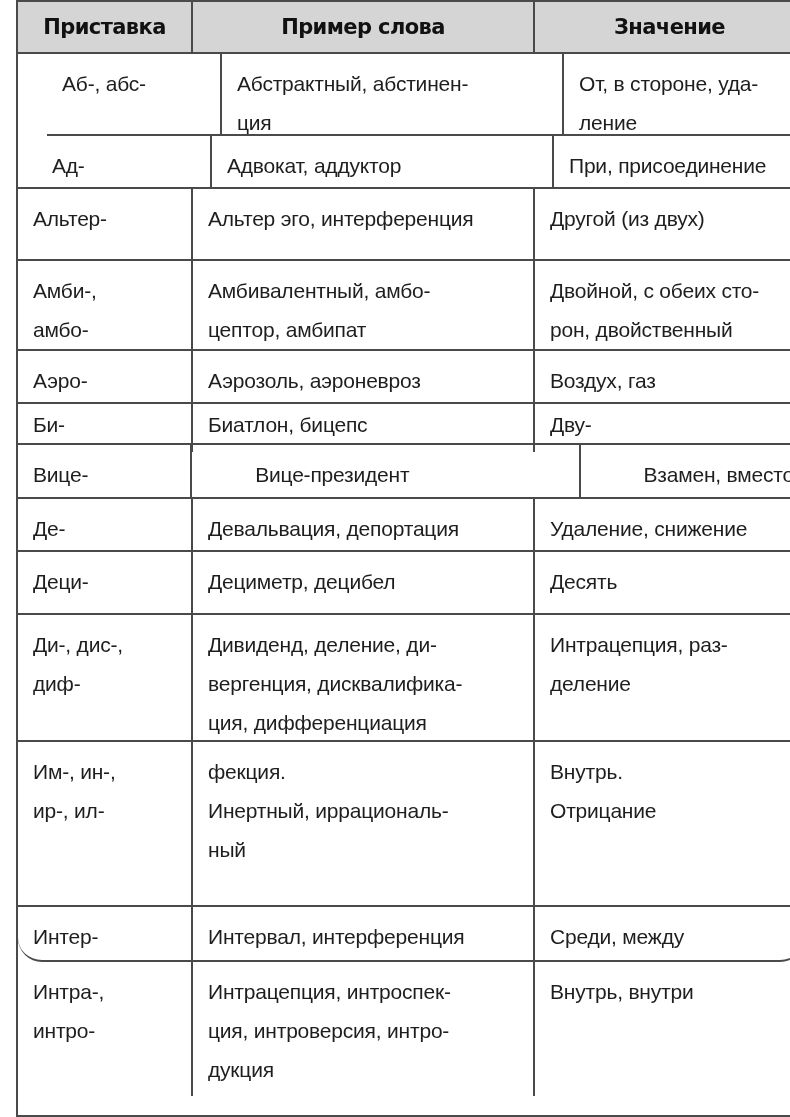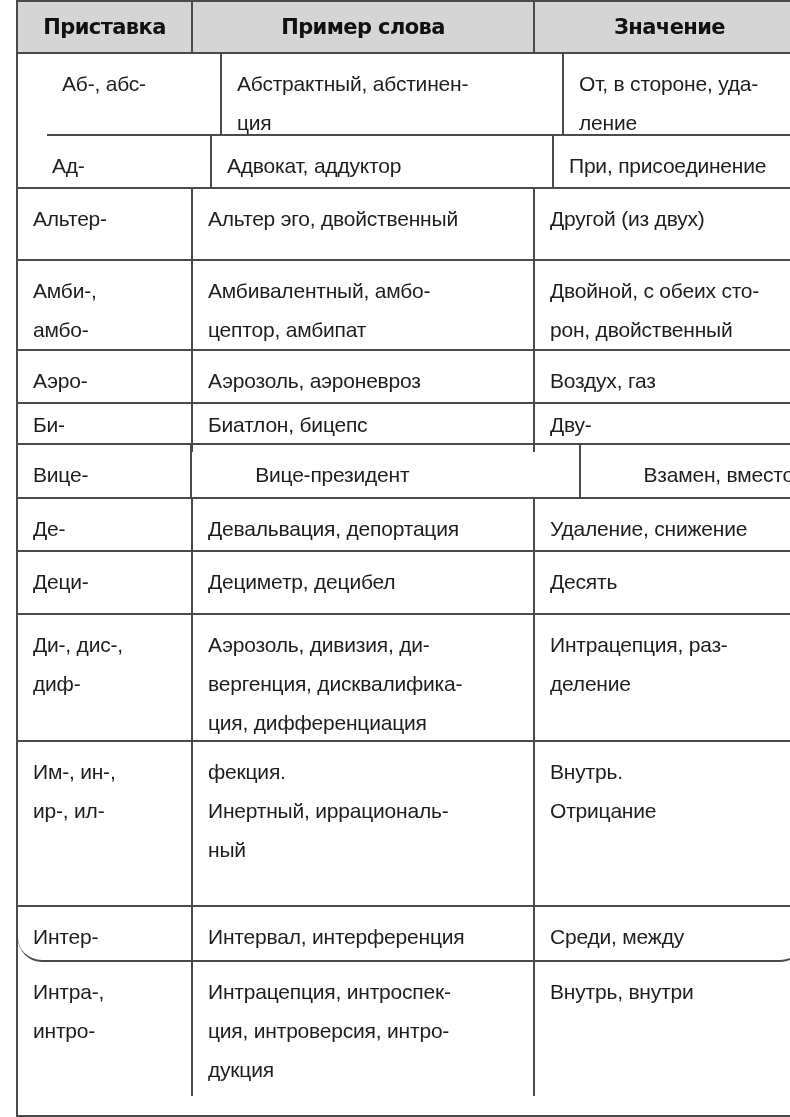--- a/index.html
+++ b/index.html
@@ -65,21 +65,21 @@
         </div>
         <div class="cell c3">
           <span class="line">При, присоединение</span>
         </div>
       </div>
       <div class="row" style="height: 72px;">
         <div class="cell c1">
           <span class="line">Альтер-</span>
         </div>
         <div class="cell c2">
-          <span class="line">Альтер эго, двойственный</span>
+          <span class="line">Альтер эго, интерференция</span>
         </div>
         <div class="cell c3">
           <span class="line">Другой (из двух)</span>
         </div>
       </div>
       <div class="row" style="height: 90px;">
         <div class="cell c1">
           <span class="line">Амби-,</span>
           <span class="line">амбо-</span>
         </div>
@@ -146,21 +146,21 @@
         <div class="cell c3">
           <span class="line">Десять</span>
         </div>
       </div>
       <div class="row" style="height: 127px;">
         <div class="cell c1">
           <span class="line">Ди-, дис-,</span>
           <span class="line">диф-</span>
         </div>
         <div class="cell c2">
-          <span class="line">Аэрозоль, дивизия, ди-</span>
+          <span class="line">Дивиденд, деление, ди-</span>
           <span class="line">вергенция, дисквалифика-</span>
           <span class="line">ция, дифференциация</span>
         </div>
         <div class="cell c3">
           <span class="line">Интрацепция, раз-</span>
           <span class="line">деление</span>
         </div>
       </div>
       <div class="row" style="height: 165px;">
         <div class="cell c1">

